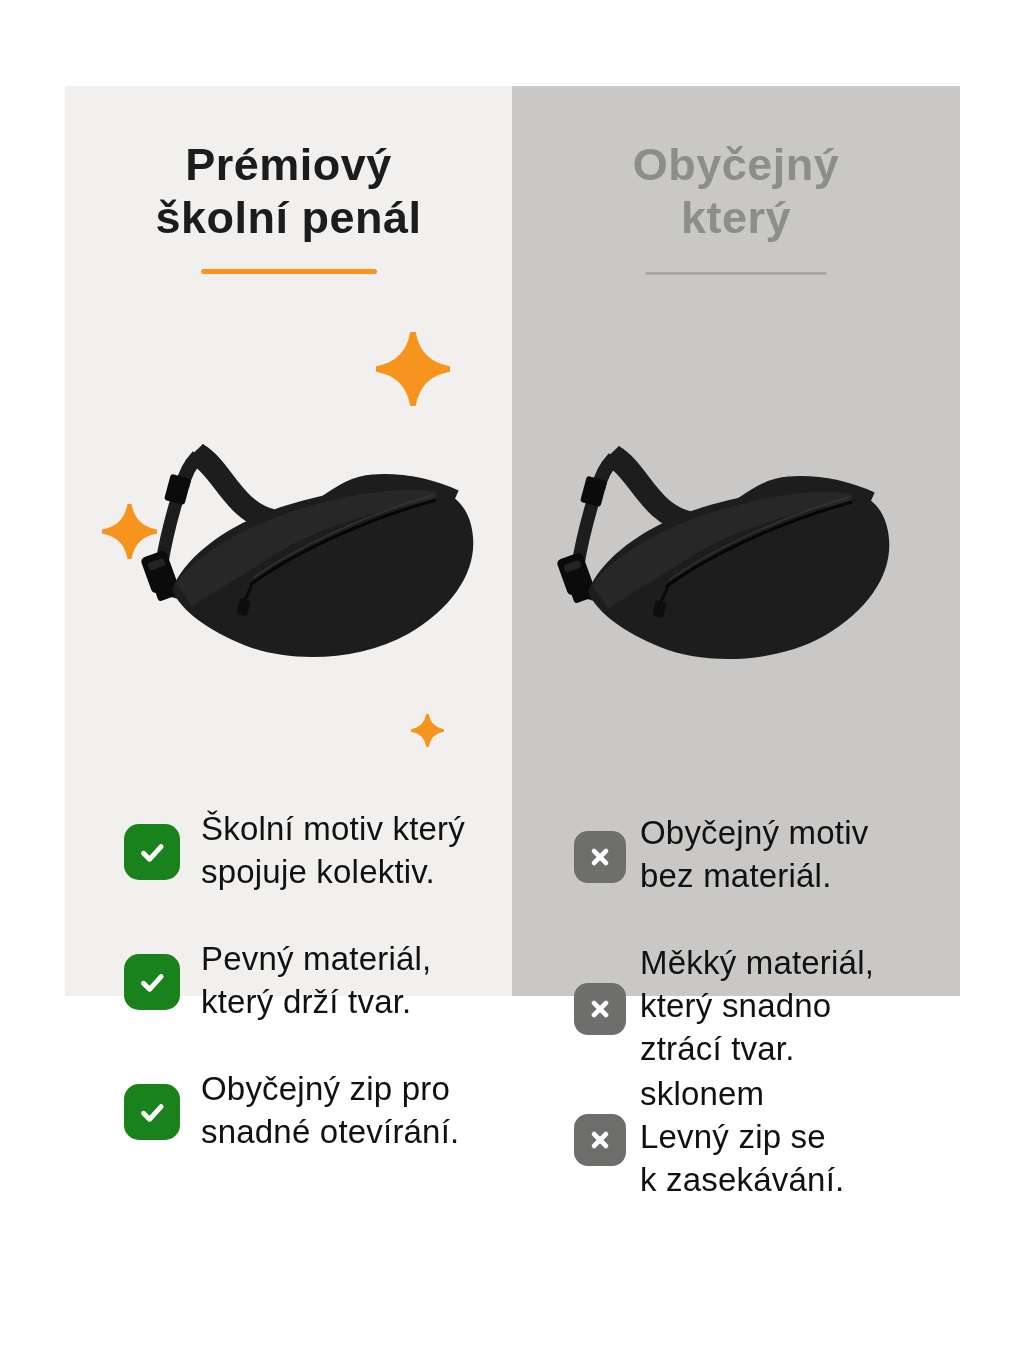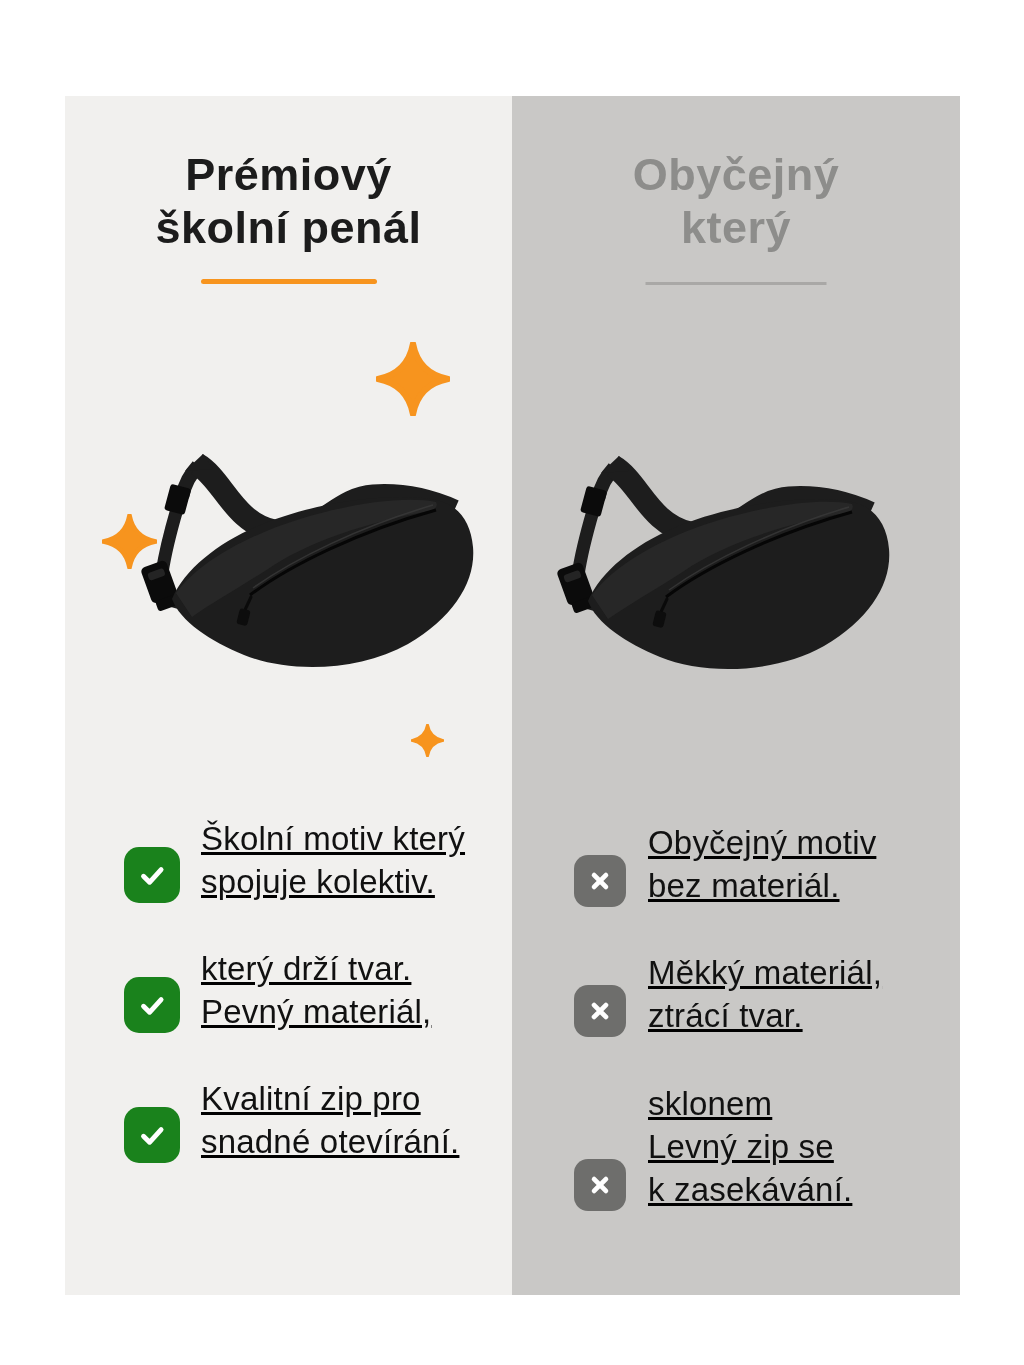--- a/index.html
+++ b/index.html
@@ -7,21 +7,21 @@
   body { font-family:"Liberation Sans", sans-serif; }
 
   .canvas{
     position:relative;
     width:1024px; height:1365px;
     background:var(--page-bg,#fff);
     overflow:hidden;
     margin:0 auto;
   }
 
-  .panel{ position:absolute; top:96px; height:1199px; }
+  .panel{ position:absolute; top:86px; height:910px; }
   .panel-left{ left:65px; width:447px; background:var(--left-panel-bg,#f1f0ee); }
   .panel-right{ left:512px; width:448px; background:var(--right-panel-bg,#c9c8c6); }
 
   .title{
     position:absolute; top:52px; left:0; width:100%;
     text-align:center; font-weight:700;
     font-size:45px; line-height:53px; letter-spacing:.5px;
   }
   .panel-left  .title{ color:var(--heading-dark,#1c1c1c); }
   .panel-right .title{ color:var(--heading-gray,#8d8d8b); }
@@ -39,23 +39,23 @@
   .bag-stroke { stroke:var(--bag-black,#1d1d1d); fill:none; }
 
   .sparkle{ position:absolute; }
   .sparkle path{ fill:var(--accent-orange,#f7941e);
                  stroke:var(--accent-orange,#f7941e);
                  stroke-width:2; stroke-linejoin:round; }
   .sparkle-large { left:311px; top:246px; width:74px; height:74px; }
   .sparkle-medium{ left:37px;  top:418px; width:55px; height:55px; }
   .sparkle-small { left:346px; top:628px; width:33px; height:33px; }
 
-  .feature{ position:absolute; display:flex; align-items:flex-end;text-decoration:underline; }
+  .feature{ position:absolute; display:flex; align-items:center; }
   .panel-left  .feature{ left:59px; gap:21px; width:370px; }
-  .panel-right .feature{ left:62px; gap:22px; width:370px; }
+  .panel-right .feature{ left:62px; gap:14px; width:370px; }
 
   .panel-left  .f1{ top:725px; } .panel-left  .f2{ top:855px; } .panel-left  .f3{ top:985px; }
   .panel-right .f1{ top:729px; } .panel-right .f2{ top:859px; } .panel-right .f3{ top:990px; }
 
   .badge{ flex:0 0 auto; display:flex; align-items:center; justify-content:center; }
   .badge-check{ width:56px; height:56px; border-radius:15px;
                 background:var(--check-green,#1a821c); }
   .badge-cross{ width:52px; height:52px; border-radius:14px; margin-top:2px;
                 background:var(--cross-gray,#6e6e6c); }
   .badge svg{ display:block; }
@@ -128,33 +128,33 @@
       </div>
     </div>
 
     <div class="feature f2">
       <div class="badge badge-check">
         <svg width="34" height="34" viewBox="0 0 56 56">
             <path d="M14 30 L24 40 L43 19" fill="none" stroke="#fff" stroke-width="8" stroke-linecap="round" stroke-linejoin="round"></path>
           </svg>
       </div>
       <div class="feature-text">
+        <div>Pevný materiál,</div>
         <div>který drží tvar.</div>
-        <div>Pevný materiál,</div>
       </div>
     </div>
 
     <div class="feature f3">
       <div class="badge badge-check">
         <svg width="34" height="34" viewBox="0 0 56 56">
             <path d="M14 30 L24 40 L43 19" fill="none" stroke="#fff" stroke-width="8" stroke-linecap="round" stroke-linejoin="round"></path>
           </svg>
       </div>
       <div class="feature-text">
-        <div>Kvalitní zip pro</div>
+        <div>Obyčejný zip pro</div>
         <div>snadné otevírání.</div>
       </div>
     </div>
   </div>
 
   <div class="panel panel-right">
 
     <div class="title">
       <div>Obyčejný</div>
       <div>který</div>
@@ -194,20 +194,21 @@
     </div>
 
     <div class="feature f2">
       <div class="badge badge-cross">
         <svg width="30" height="30" viewBox="0 0 56 56">
             <path d="M17 17 L39 39 M39 17 L17 39" fill="none" stroke="#fff" stroke-width="9" stroke-linecap="round"></path>
           </svg>
       </div>
       <div class="feature-text">
         <div>Měkký materiál,</div>
+        <div>který snadno</div>
         <div>ztrácí tvar.</div>
       </div>
     </div>
 
     <div class="feature f3">
       <div class="badge badge-cross">
         <svg width="30" height="30" viewBox="0 0 56 56">
             <path d="M17 17 L39 39 M39 17 L17 39" fill="none" stroke="#fff" stroke-width="9" stroke-linecap="round"></path>
           </svg>
       </div>

